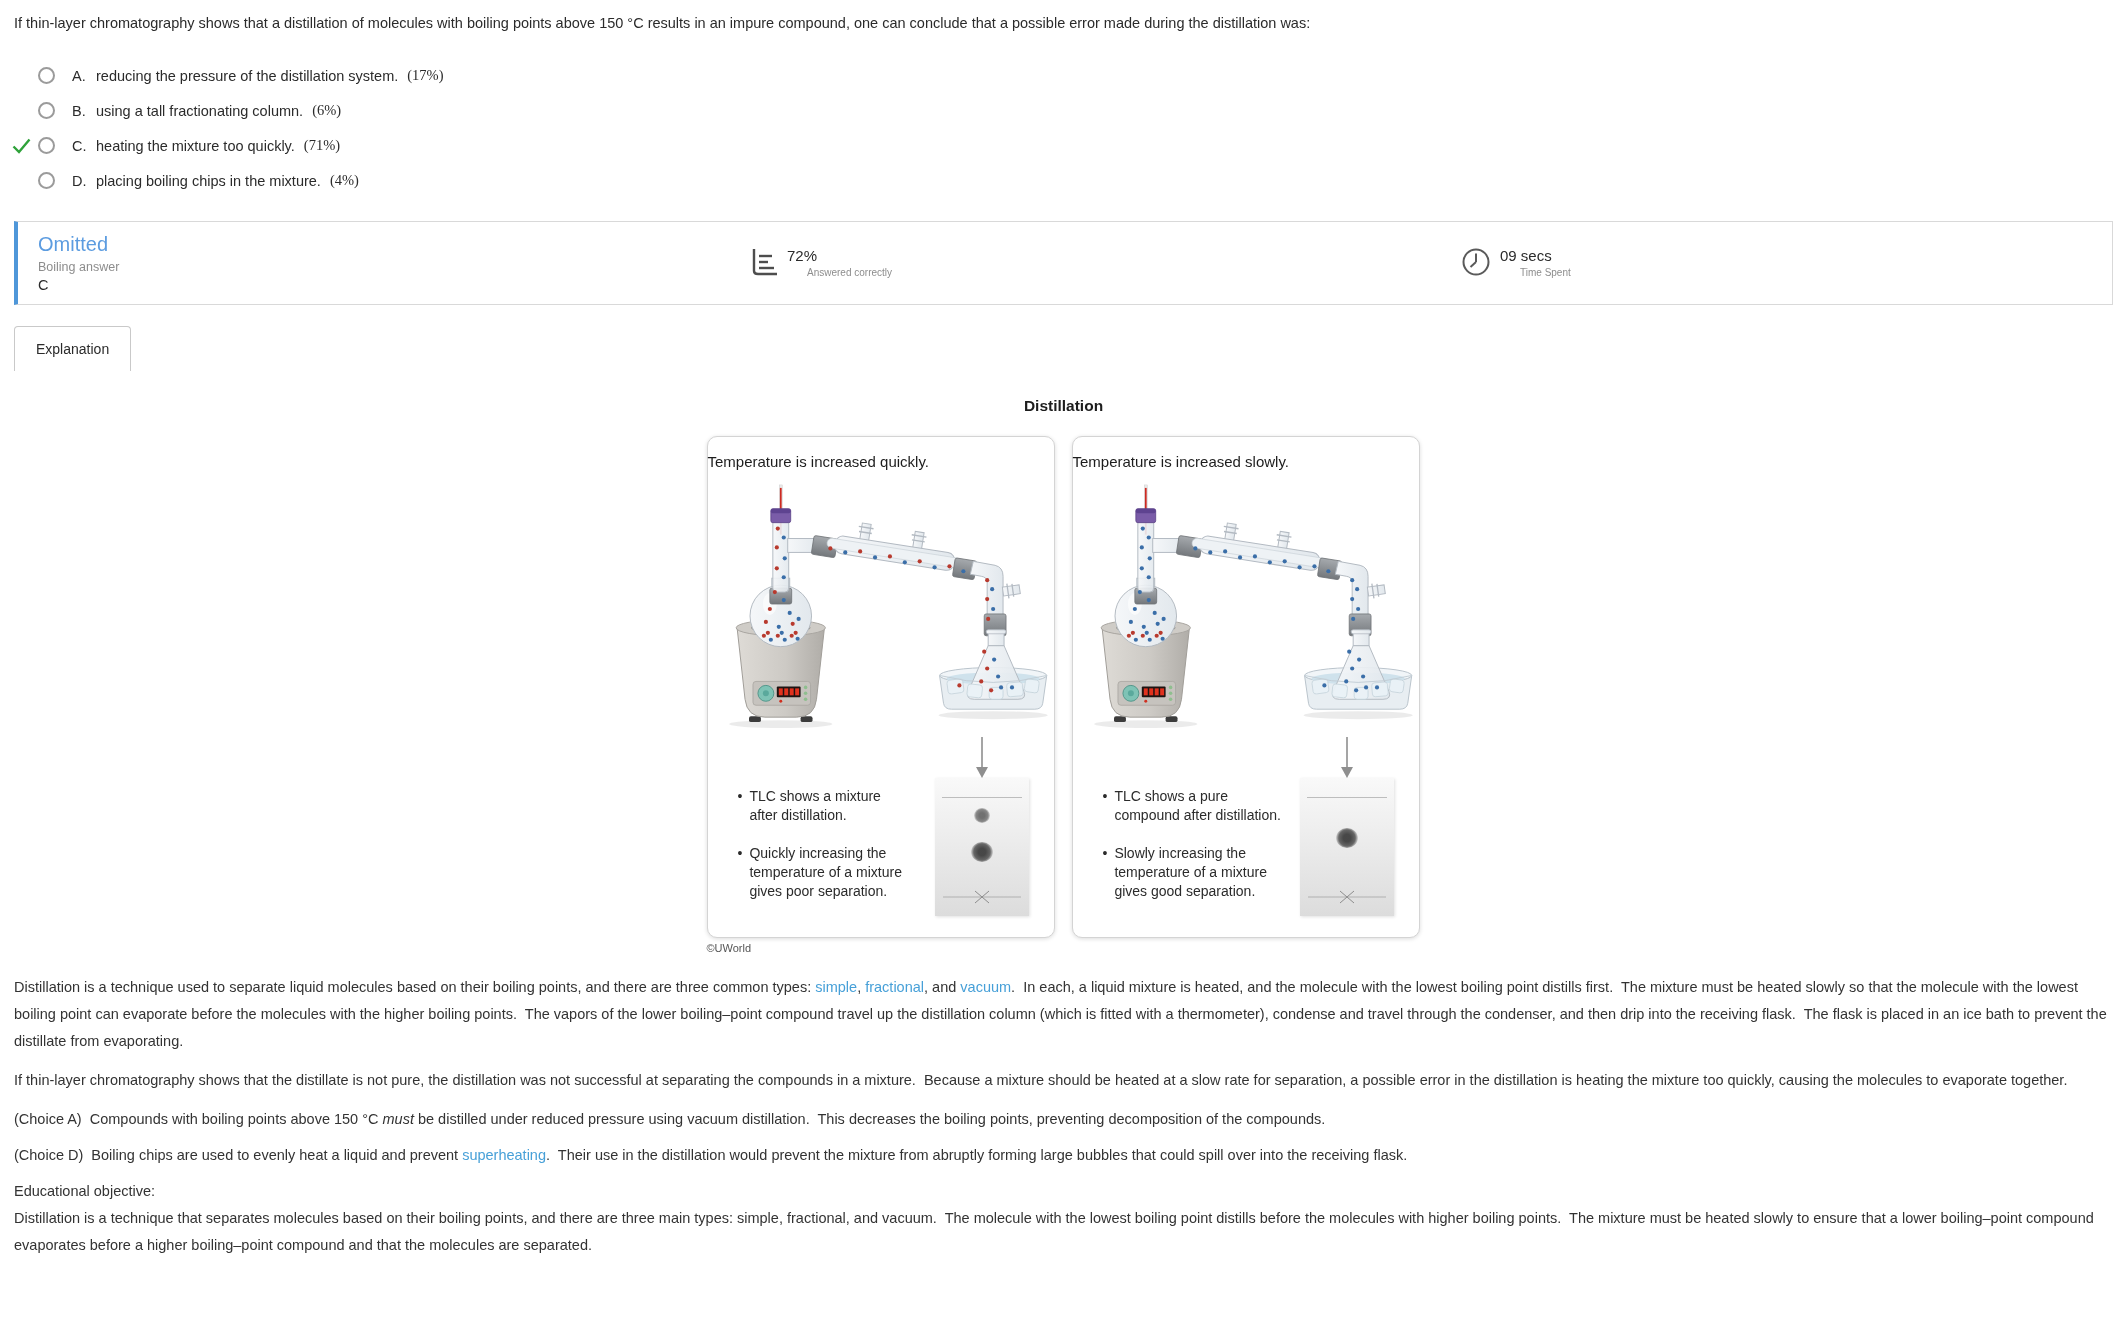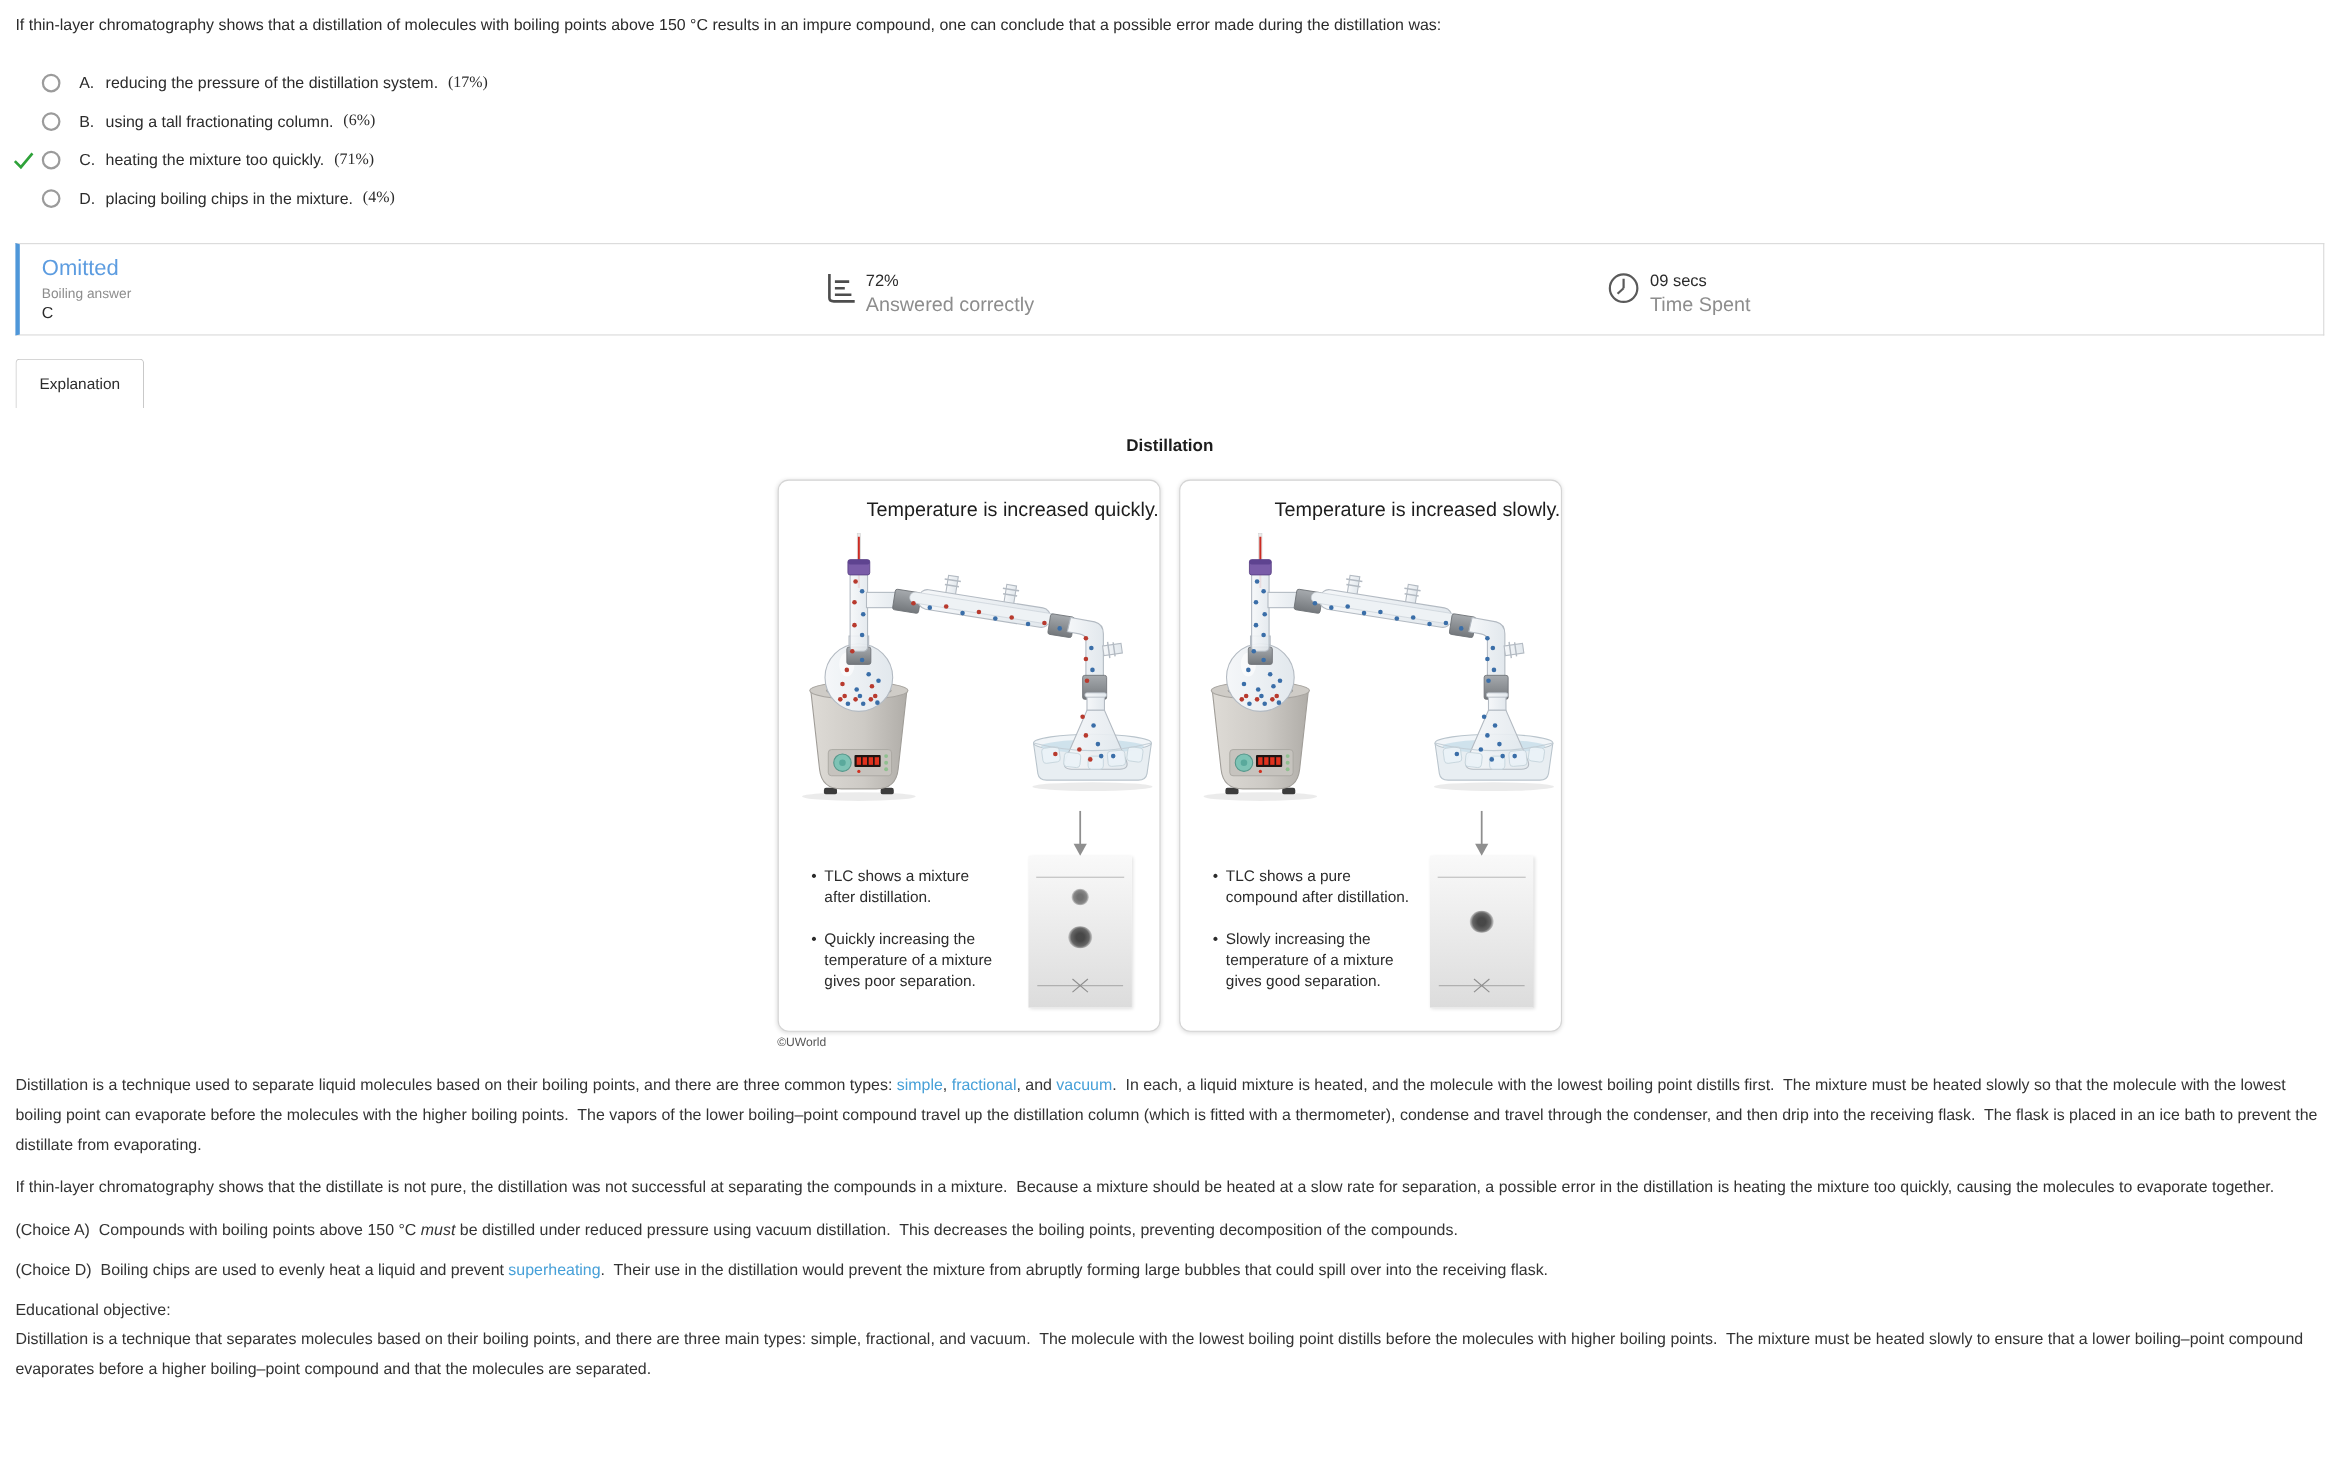--- a/index.html
+++ b/index.html
@@ -24,36 +24,36 @@
   }
   .rb-left { position:absolute; left:20px; top:11px; }
   .rb-status { color:#5c9ce0; font-size:20px; }
   .rb-sub { color:#8d8d8d; font-size:12.5px; margin-top:4px; }
   .rb-ans { color:#2b2b2b; font-size:14.5px; margin-top:3px; }
   .rb-stat { position:absolute; display:flex; align-items:flex-start; }
   .rb-stat.mid { left:733px; top:25px; }
   .rb-stat.right { left:1443px; top:25px; }
   .rb-stat .txt { margin-left:9px; }
   .rb-val { color:#2b2b2b; font-size:15px; }
-  .rb-lbl { color:#8d8d8d; font-size:18px; margin-top:3px; }
+  .rb-lbl { color:#8d8d8d; font-size:10px; margin-top:3px;margin-left:20px; }
   
   .tab-row { margin:21px 0 0 14px; }
   .tab {
     display:inline-block; padding:14px 21px; font-size:14px; color:#2b2b2b; background:#fff;
     border:1px solid #c9c9c9; border-bottom:none; border-radius:4px 4px 0 0; cursor:pointer;
   }
   
   .figure-wrap { width:714px; margin:26px auto 0 auto; }
   .fig-title { text-align:center; font-weight:bold; font-size:15.5px; color:#1d1d1d; margin-bottom:21px; }
   .panels { display:flex; gap:17px; }
   .panel {
     position:relative; width:348px; height:502px; background:#fff;
     border:1px solid #d4d4d4; border-radius:10px; box-shadow:0 1px 4px rgba(0,0,0,.14);
   }
-  .panel-heading { position:absolute; top:16px; left:0; right:0; text-align:right; font-size:18px; color:#1d1d1d; }
+  .panel-heading { position:absolute; top:16px; left:0; right:0; text-align:left; font-size:15px; color:#1d1d1d; }
   .apparatus { position:absolute; left:1px; top:40px; width:344px; height:260px; }
   .down-arrow { position:absolute; left:259px; top:300px; width:30px; height:42px; }
   .bullets { position:absolute; left:30px; top:350px; width:192px; font-size:14px; line-height:19px; color:#2b2b2b; }
   .bullet { display:flex; margin-bottom:19px; }
   .bullet .dot { margin-right:7px; }
   .bullet .btxt { white-space:pre-line; }
   .tlc-plate {
     position:absolute; left:227px; top:341px; width:94px; height:138px;
     background:linear-gradient(180deg,#f9f9f9 0%,#ececec 45%,#dcdcdc 100%);
     box-shadow:1px 1px 3px rgba(0,0,0,.12);

